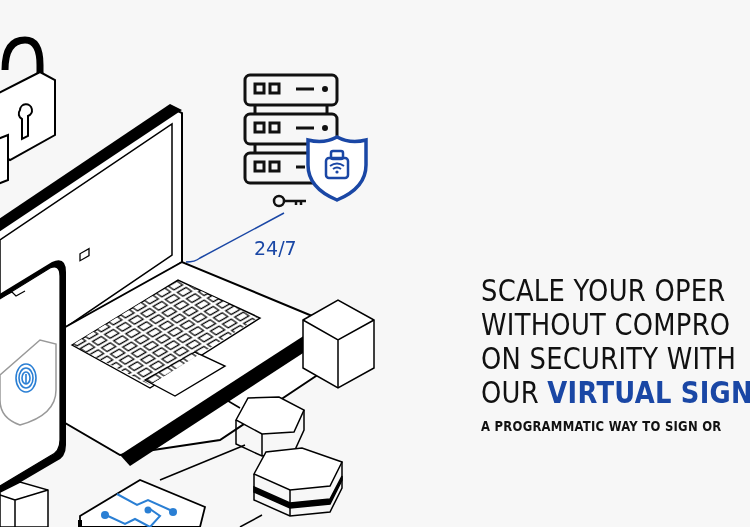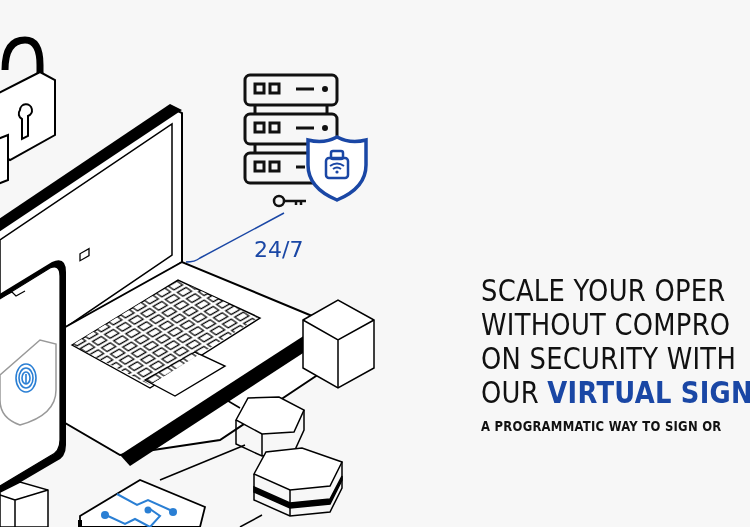--- a/index.html
+++ b/index.html
@@ -18,21 +18,21 @@
     transform: scaleX(0.86); transform-origin: left top;
   }
   .headline .accent { color: #1a47a5; font-weight: 700; }
   .subline {
     margin-top: 8px; font-size: 13.5px; font-weight: 700; color: #111;
     letter-spacing: 0.3px;
     font-family: "DejaVu Sans", sans-serif;
     transform: scaleX(0.86); transform-origin: left top;
   }
   .label-247 {
-    position: absolute; left: 254px; top: 237px; font-size: 22px; color: #1a47a5;
+    position: absolute; left: 254px; top: 237px; font-size: 19px; color: #1a47a5;
     font-family: "DejaVu Sans", sans-serif;
   }
 </style>
 </head>
 <body>
 
 <svg class="illustration" viewBox="0 0 750 527" xmlns="http://www.w3.org/2000/svg">
 
   <g stroke="#000" stroke-width="2" fill="#fff">
     <path d="M5 70 Q5 40 25 40 Q40 40 40 65 L40 80" fill="none" stroke-width="7"></path>

